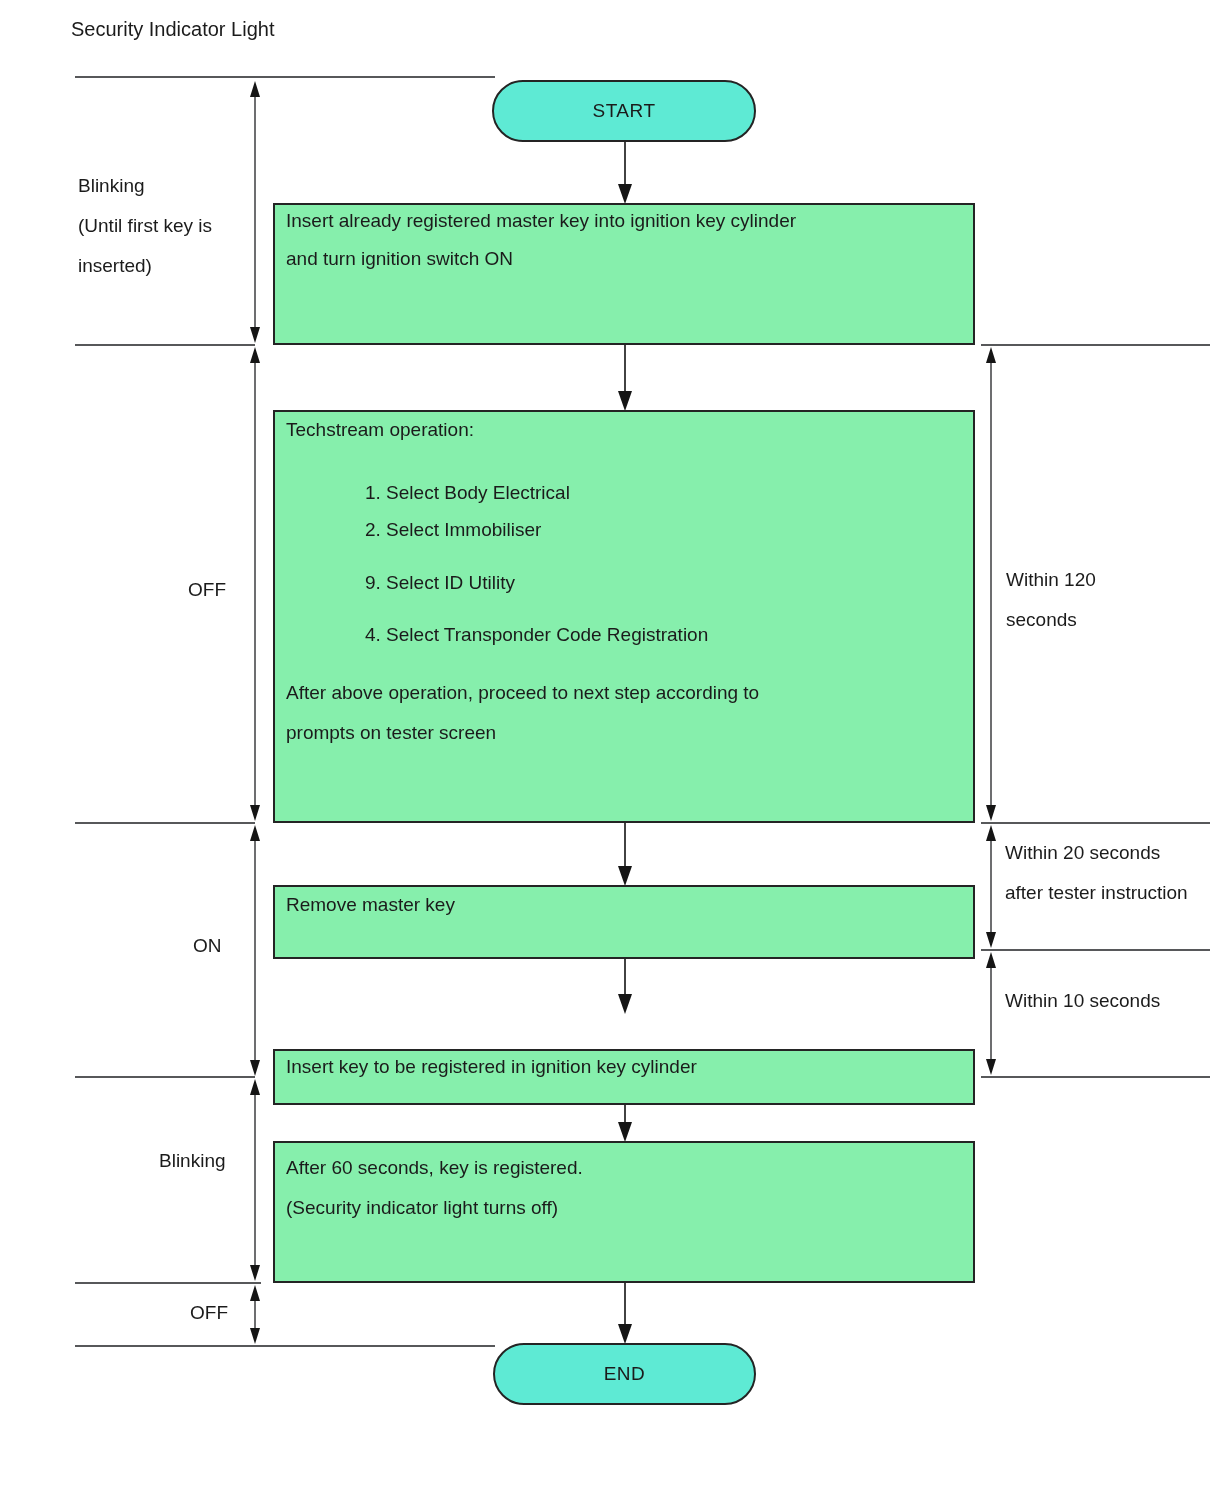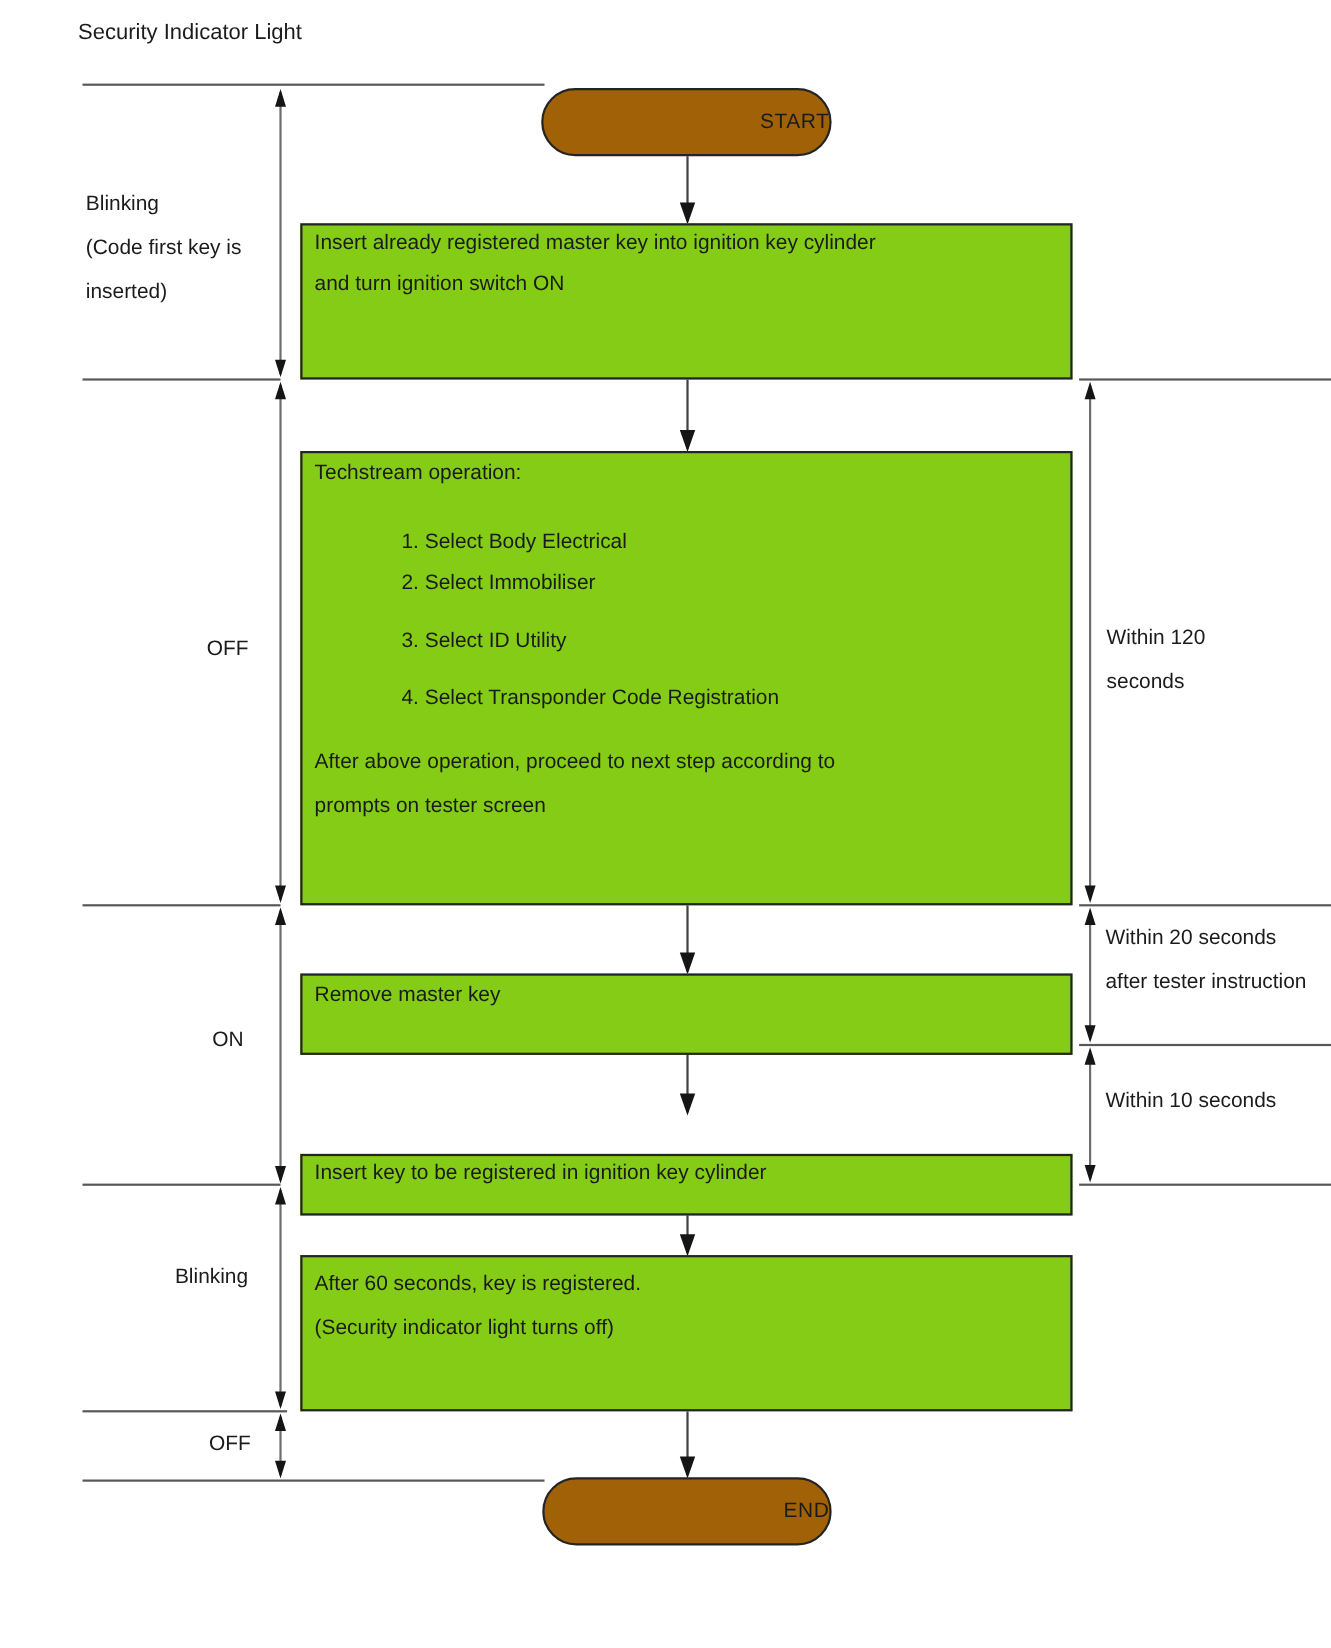--- a/index.html
+++ b/index.html
@@ -26,32 +26,32 @@
   .varrow { position:absolute; width:16px; }
   .varrow .stem { position:absolute; left:7.2px; top:0; bottom:2px; width:1.7px; background:#424242; }
   .varrow .head-down {
     position:absolute; left:1px; bottom:-1px; width:0; height:0;
     border-left:7px solid transparent; border-right:7px solid transparent;
     border-top:20px solid #151515;
   }
   
   .pbox {
     position:absolute; left:225px; width:702px; box-sizing:border-box;
-    border:2.5px solid #242424; background:#84cc16;text-decoration:underline;
+    border:2.5px solid #242424; background:#86efac;text-decoration:underline;
   }
   .pline {
     position:absolute; left:11px; font-size:19px; line-height:26px;
     white-space:nowrap; color:#1b1b1b;
   }
   .pline.indent { left:90px; }
   
   .capsule {
     position:absolute; box-sizing:border-box; border:2.5px solid #242424;
-    background:#a16207; border-radius:33px; display:flex;
-    align-items:center; justify-content:flex-end;
+    background:#5eead4; border-radius:33px; display:flex;
+    align-items:center; justify-content:center;
   }
   .capsule span { font-size:19px; letter-spacing:0.5px; color:#1b1b1b; }
   
   .lbl {
     position:absolute; font-size:19px; line-height:26px; white-space:nowrap;
     color:#1b1b1b;
     text-align:center;
   }
 </style>
 </head>
@@ -108,21 +108,21 @@
     <span class="head-up"></span>
     <span class="head-down"></span>
   </div>
   <div class="vdim" style="left:937px;top:953px;height:121px">
     <span class="stem"></span>
     <span class="head-up"></span>
     <span class="head-down"></span>
   </div>
 
   <div class="lbl" style="left:30px;top:173px">Blinking</div>
-  <div class="lbl" style="left:30px;top:213px">(Code first key is</div>
+  <div class="lbl" style="left:30px;top:213px">(Until first key is</div>
   <div class="lbl" style="left:30px;top:253px">inserted)</div>
   <div class="lbl" style="left:140px;top:577px">OFF</div>
   <div class="lbl" style="left:145px;top:933px">ON</div>
   <div class="lbl" style="left:111px;top:1148px">Blinking</div>
   <div class="lbl" style="left:142px;top:1300px">OFF</div>
 
   <div class="lbl" style="left:958px;top:567px">Within 120</div>
   <div class="lbl" style="left:958px;top:607px">seconds</div>
   <div class="lbl" style="left:957px;top:840px">Within 20 seconds</div>
   <div class="lbl" style="left:957px;top:880px">after tester instruction</div>
@@ -159,21 +159,21 @@
 
   <div class="pbox" style="top:203px;height:142px">
     <div class="pline" style="top:3px">Insert already registered master key into ignition key cylinder</div>
     <div class="pline" style="top:41px">and turn ignition switch ON</div>
   </div>
 
   <div class="pbox" style="top:410px;height:413px">
     <div class="pline" style="top:5px">Techstream operation:</div>
     <div class="pline indent" style="top:68px">1. Select Body Electrical</div>
     <div class="pline indent" style="top:105px">2. Select Immobiliser</div>
-    <div class="pline indent" style="top:158px">3. Select ID Utility</div>
+    <div class="pline indent" style="top:158px">9. Select ID Utility</div>
     <div class="pline indent" style="top:210px">4. Select Transponder Code Registration</div>
     <div class="pline" style="top:268px">After above operation, proceed to next step according to</div>
     <div class="pline" style="top:308px">prompts on tester screen</div>
   </div>
 
   <div class="pbox" style="top:885px;height:74px">
     <div class="pline" style="top:5px">Remove master key</div>
   </div>
 
   <div class="pbox" style="top:1049px;height:56px">

